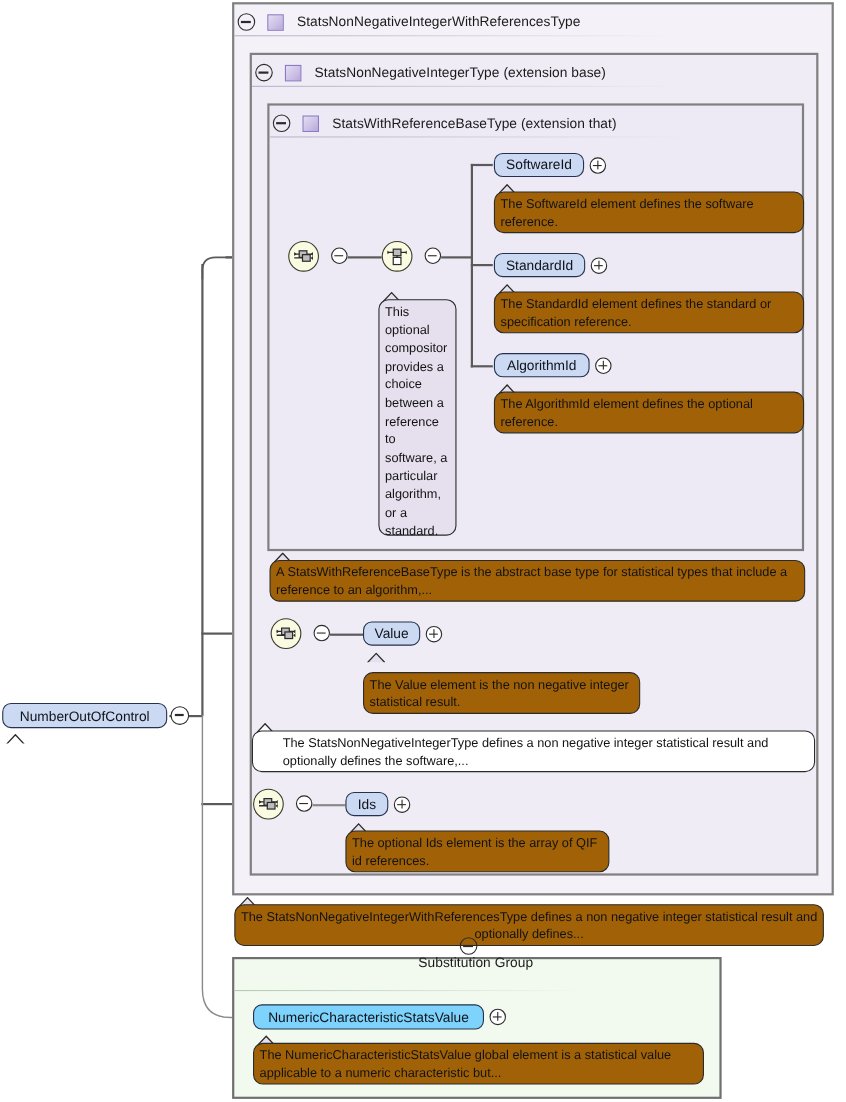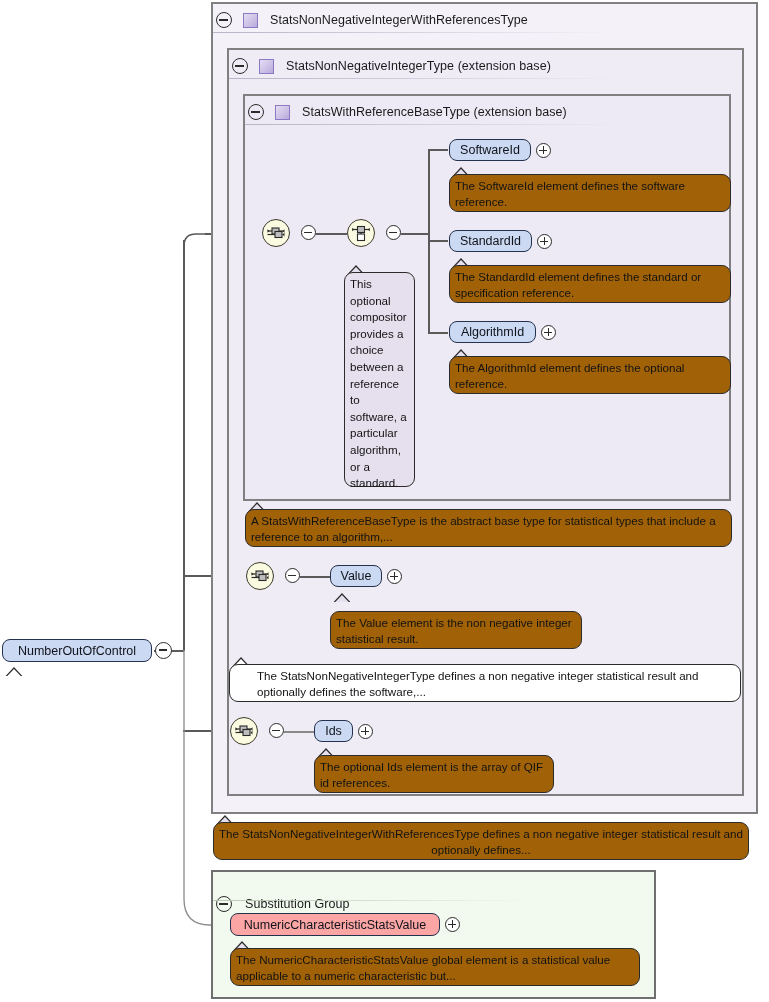--- a/index.html
+++ b/index.html
@@ -137,21 +137,21 @@
     justify-content: center;
     white-space: nowrap;
     font-size: 12.5px;
     color: #10131a;
     padding: 0 8px;
   }
   .elem.root {
     background: #ccd9f2;
   }
   .elem.subst {
-    background: #fca5a5;
+    background: #7dd3fc;
   }
 
   
   .note {
     position: absolute;
     box-sizing: border-box;
     background: #a16207;
     border: 1.2px solid #2b2b2b;
     border-radius: 9px;
     font-size: 11.6px;
@@ -249,21 +249,21 @@
     <span class="typeglyph" style="margin-left:11px;"></span>
     <span class="hdrtext" style="margin-left:12px;">StatsNonNegativeIntegerType (extension base)</span>
   </div>
   <div class="hdrrule" style="left:229px; top:78px; width:390px;"></div>
 
   <div class="typebox lvl3" style="left:243px; top:94px; width:488px; height:407px;">
   </div>
   <div class="typehdr" style="left:248px; top:96px; width:460px;">
     <span class="hdrcirc"></span>
     <span class="typeglyph" style="margin-left:11px;"></span>
-    <span class="hdrtext" style="margin-left:12px;">StatsWithReferenceBaseType (extension base)</span>
+    <span class="hdrtext" style="margin-left:12px;">StatsWithReferenceBaseType (extension that)</span>
   </div>
   <div class="hdrrule" style="left:245px; top:124px; width:380px;"></div>
 
   <div class="comp" style="left:262px; top:219px;">
     <svg width="26" height="26" viewBox="0 0 26 26">
       <g stroke="#2a2a2a" stroke-width="1.1" fill="#bdbdbd">
         <rect x="9" y="8" width="7" height="6"></rect>
         <rect x="12" y="11.5" width="7" height="6"></rect>
       </g>
       <g stroke="#2a2a2a" stroke-width="1.2" fill="none">
@@ -425,21 +425,21 @@
   <div class="notch" style="left:216px; top:815px;">
     <svg width="26" height="10">
         <path d="M1,9.5 L9,1 L17,9.5" fill="#e6e0ee" stroke="#2b2b2b" stroke-width="1.2"></path>
         <rect x="1" y="9" width="24" height="3" fill="#e6e0ee"></rect>
       </svg>
   </div>
   <div class="note" style="left:213px; top:822px; width:536px; height:38px;text-align:center;">The StatsNonNegativeIntegerWithReferencesType defines a non negative integer statistical result and optionally defines...</div>
 
   <div class="typebox subst" style="left:211px; top:870px; width:445px; height:129px;">
   </div>
-  <div class="typehdr" style="left:216px; top:888px; width:420px;">
+  <div class="typehdr" style="left:216px; top:852px; width:420px;flex-direction:column;">
     <span class="hdrcirc"></span>
     <span class="hdrtext" style="margin-left:13px;">Substitution Group</span>
   </div>
   <div class="hdrrule green" style="left:213px; top:900px; width:320px;"></div>
 
   <div class="elem subst" style="left:230px; top:913px; width:210px; height:23px;">NumericCharacteristicStatsValue</div>
   <div class="circ plus" style="left:445px; top:917px;"></div>
   <div class="notch" style="left:233px; top:941px;">
     <svg width="26" height="10">
         <path d="M1,9.5 L9,1 L17,9.5" fill="#e6e0ee" stroke="#2b2b2b" stroke-width="1.2"></path>

